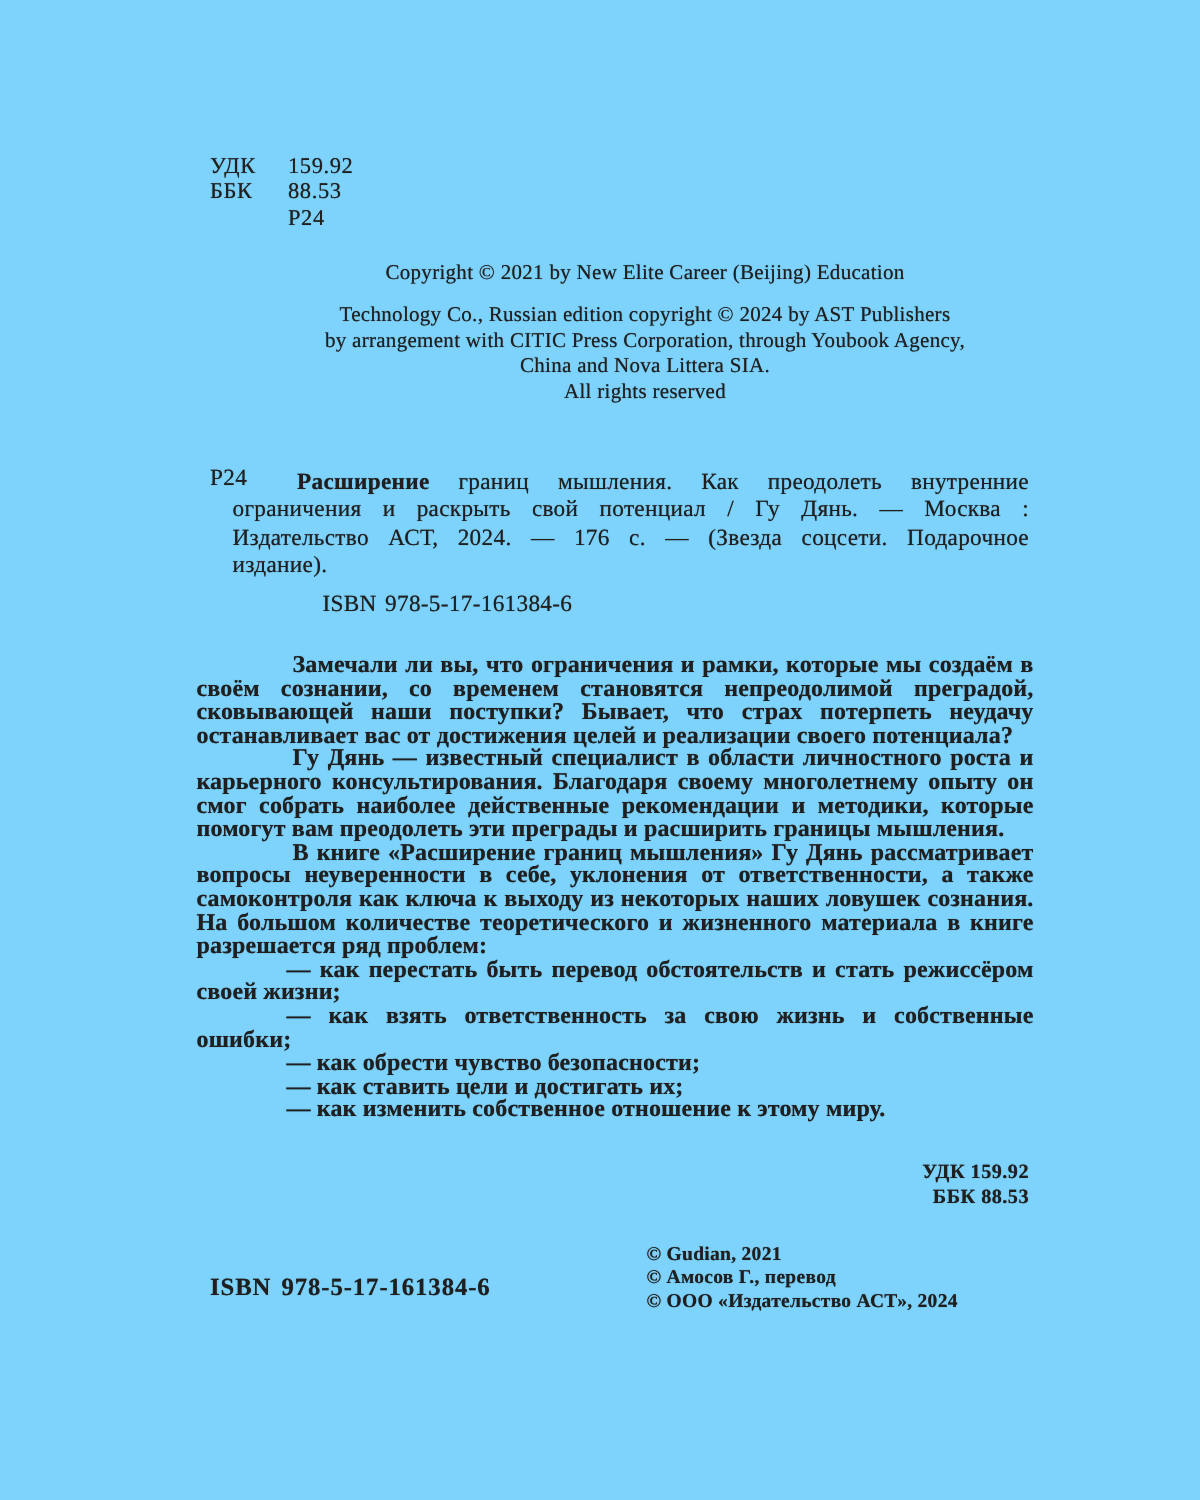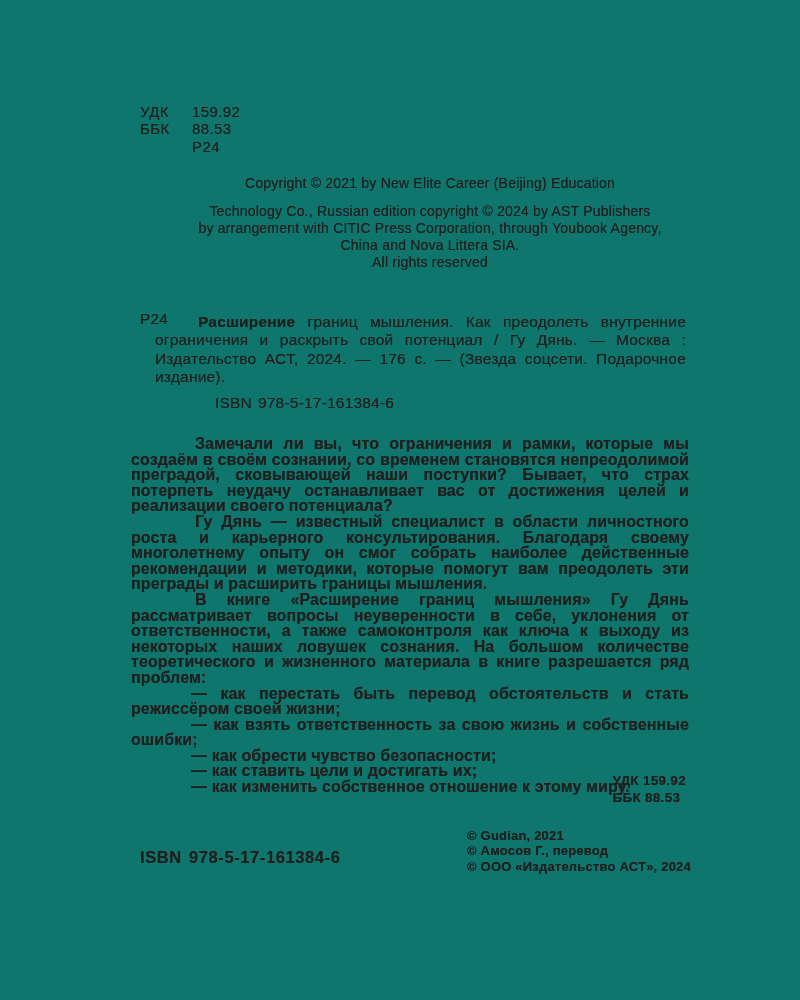--- a/index.html
+++ b/index.html
@@ -4,22 +4,22 @@
 <style>
   html, body {
     margin: 0;
     padding: 0;
     background: #ffffff;
   }
   .page {
     position: relative;
     width: 800px;
     height: 1000px;
-    background: #0f766e;
-    font-family: Liberation Sans, sans-serif;
+    background: #7dd3fc;
+    font-family: Liberation Serif, serif;
     color: #1f1f1f;
     text-shadow: 0 0 0.55px rgba(31,31,31,0.72);
     overflow: hidden;
   }
 
   
   .udk-top {
     position: absolute;
     left: 140px;
     top: 103px;
@@ -85,20 +85,21 @@
   .annotation p.bullet { text-indent: 60px; }
 
   
   .udk-footer {
     position: absolute;
     right: 114px;
     top: 772px;
     font-size: 13.5px;
     line-height: 17px;
     font-weight: bold;
+    text-align: right;
     letter-spacing: 0.3px;
   }
   .udk-footer div { margin: 0; }
 
   
   .footer-isbn {
     position: absolute;
     left: 140px;
     top: 848px;
     font-size: 16.5px;
@@ -107,21 +108,20 @@
     word-spacing: 2px;
   }
   .footer-credits {
     position: absolute;
     left: 431px;
     top: 828px;
     font-size: 13px;
     line-height: 15.4px;
     font-weight: bold;
     letter-spacing: 0.2px;
-    margin-left: 36px;
   }
   .footer-credits div { margin: 0; }
 </style>
 </head>
 <body>
 
 <div class="page">
 
   <div class="udk-top">
     <div class="row">

